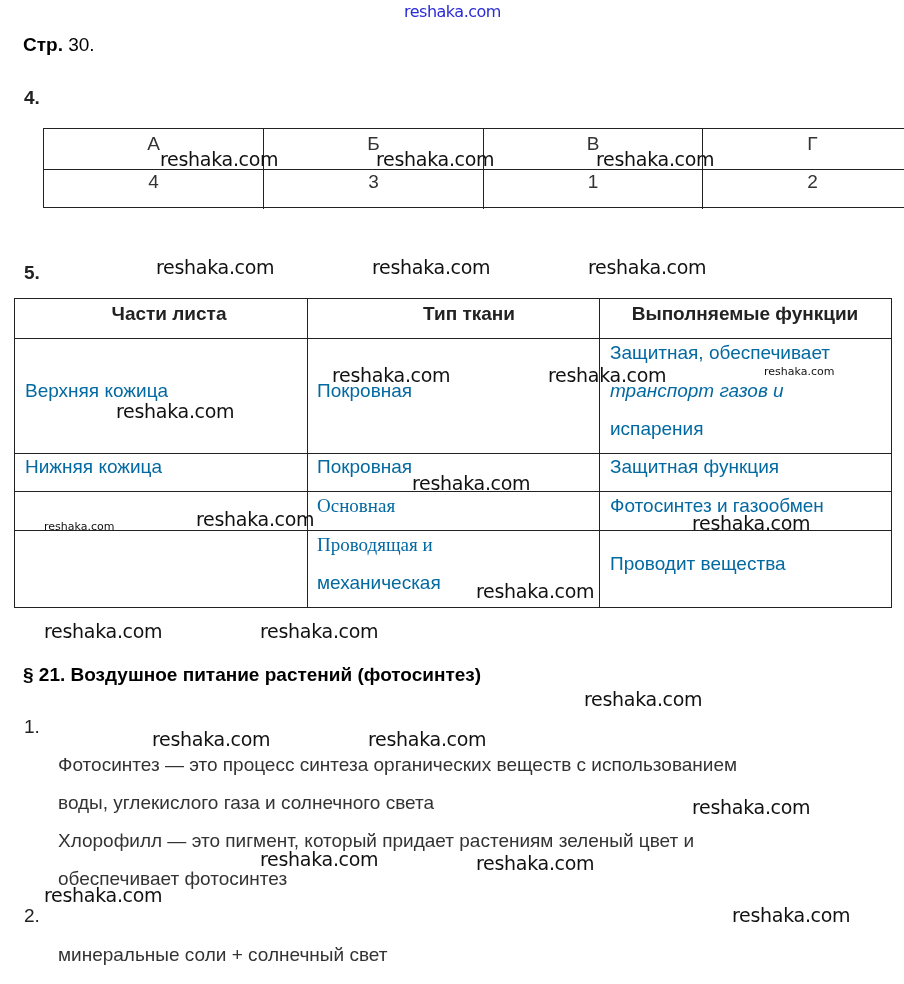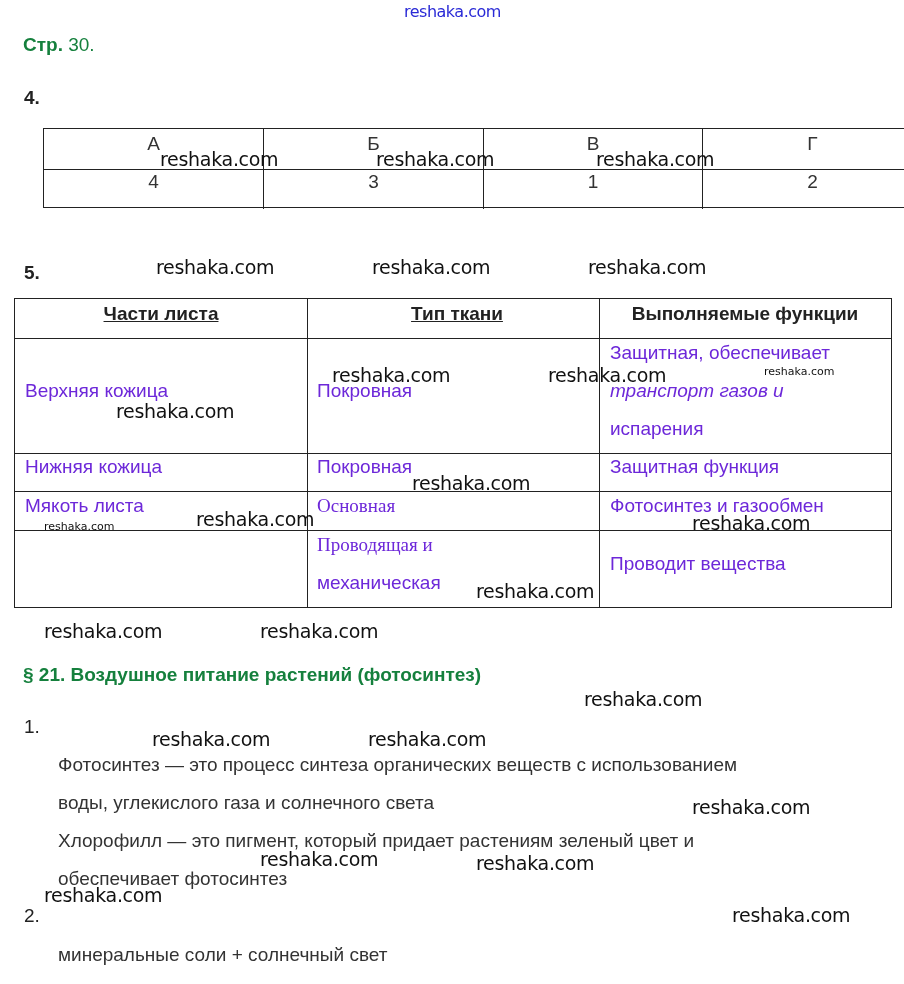--- a/index.html
+++ b/index.html
@@ -6,21 +6,21 @@
     body {
       width: 904px; height: 984px; position: relative; overflow: hidden;
       font-family: "Liberation Sans", sans-serif; color: #222;
     }
     .abs { position: absolute; white-space: nowrap; }
     .site-link {
       left: 404px; top: 2px; font-size: 16px; color: #2a2ad6;
       font-family: "DejaVu Sans", sans-serif; letter-spacing: -0.5px;
       text-decoration: none;
     }
-    .h-bold { font-weight: bold; font-size: 19px; color: #15803d; }
+    .h-bold { font-weight: bold; font-size: 19px; color: #000000; }
     .h-num { font-size: 19px; font-weight: bold; color: #222; }
     .wm {
       font-family: "DejaVu Sans", sans-serif; font-size: 19px; color: #111;
       letter-spacing: -0.3px;
     }
     .wm-small {
       font-family: "DejaVu Sans", sans-serif; font-size: 11px; color: #111;
     }
 
     
@@ -39,21 +39,21 @@
     .t4 .cell.sep { border-left: 1px solid #222; }
 
     
     .t5 {
       position: absolute; left: 14px; top: 298px; width: 878px; height: 310px;
       border: 1px solid #222; box-sizing: border-box;
     }
     .t5 .vline { position: absolute; top: 0; bottom: 0; width: 1px; background: #222; }
     .t5 .hline { position: absolute; left: 0; right: 0; height: 1px; background: #222; }
     .t5 .th { position: absolute; font-weight: bold; font-size: 19px; color: #222; text-align: center; }
-    .t5 .td { position: absolute; font-size: 19px; color: #6d28d9; line-height: 38px; }
+    .t5 .td { position: absolute; font-size: 19px; color: #0369a1; line-height: 38px; }
 
     .body-text { font-size: 19px; color: #333; }
   </style>
 </head>
 <body>
 
 <a class="abs site-link">reshaka.com</a>
 <div class="abs h-bold" style="left:23px; top:34px;">
   <span>Стр.</span>
   <span style="font-weight:normal;">30.</span>
@@ -79,35 +79,34 @@
 <div class="abs h-num" style="left:24px; top:262px;">5.</div>
 
 <div class="t5">
   <div class="vline" style="left:292px;"></div>
   <div class="vline" style="left:584px;"></div>
   <div class="hline" style="top:39px;"></div>
   <div class="hline" style="top:154px;"></div>
   <div class="hline" style="top:192px;"></div>
   <div class="hline" style="top:231px;"></div>
 
-  <div class="th" style="left:0; width:292px; top:4px;text-decoration:underline;">Части листа</div>
-  <div class="th" style="left:296px; width:292px; top:4px;text-decoration:underline;">Тип ткани</div>
+  <div class="th" style="left:8px; width:292px; top:4px;">Части листа</div>
+  <div class="th" style="left:308px; width:292px; top:4px;">Тип ткани</div>
   <div class="th" style="left:584px; width:292px; top:4px;">Выполняемые функции</div>
 
   <div class="td" style="left:10px; top:73px;text-align:center;">Верхняя кожица</div>
   <div class="td" style="left:302px; top:73px;">Покровная</div>
   <div class="td" style="left:595px; top:35px;">Защитная, обеспечивает</div>
   <div class="td" style="left:595px; top:73px;font-style:italic;">транспорт газов и</div>
   <div class="td" style="left:595px; top:111px;">испарения</div>
 
   <div class="td" style="left:10px; top:149px;">Нижняя кожица</div>
   <div class="td" style="left:302px; top:149px;">Покровная</div>
   <div class="td" style="left:595px; top:149px;">Защитная функция</div>
 
-  <div class="td" style="left:10px; top:188px;">Мякоть листа</div>
   <div class="td" style="left:302px; top:188px;font-family:Liberation Serif, serif;">Основная</div>
   <div class="td" style="left:595px; top:188px;">Фотосинтез и газообмен</div>
 
   <div class="td" style="left:302px; top:227px;font-family:Liberation Serif, serif;">Проводящая и</div>
   <div class="td" style="left:302px; top:265px;">механическая</div>
   <div class="td" style="left:595px; top:246px;">Проводит вещества</div>
 </div>
 
 <div class="abs h-bold" style="left:23px; top:664px;">§ 21. Воздушное питание растений (фотосинтез)</div>
 

